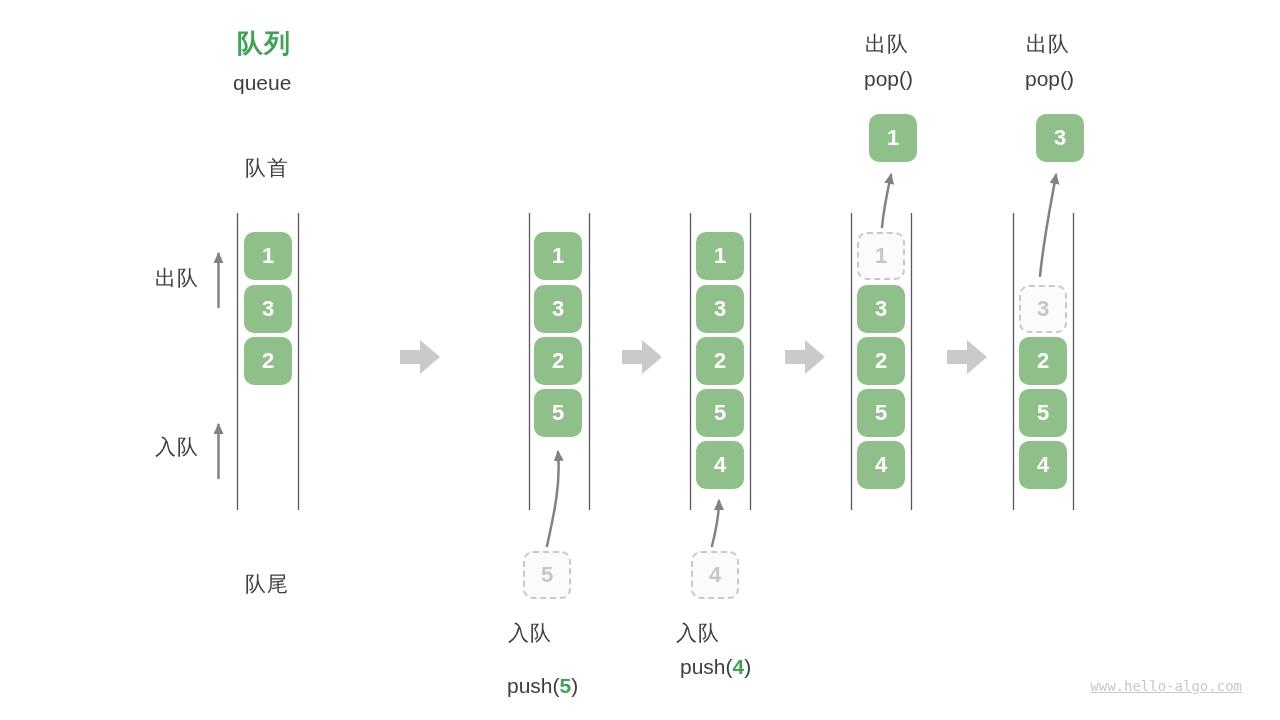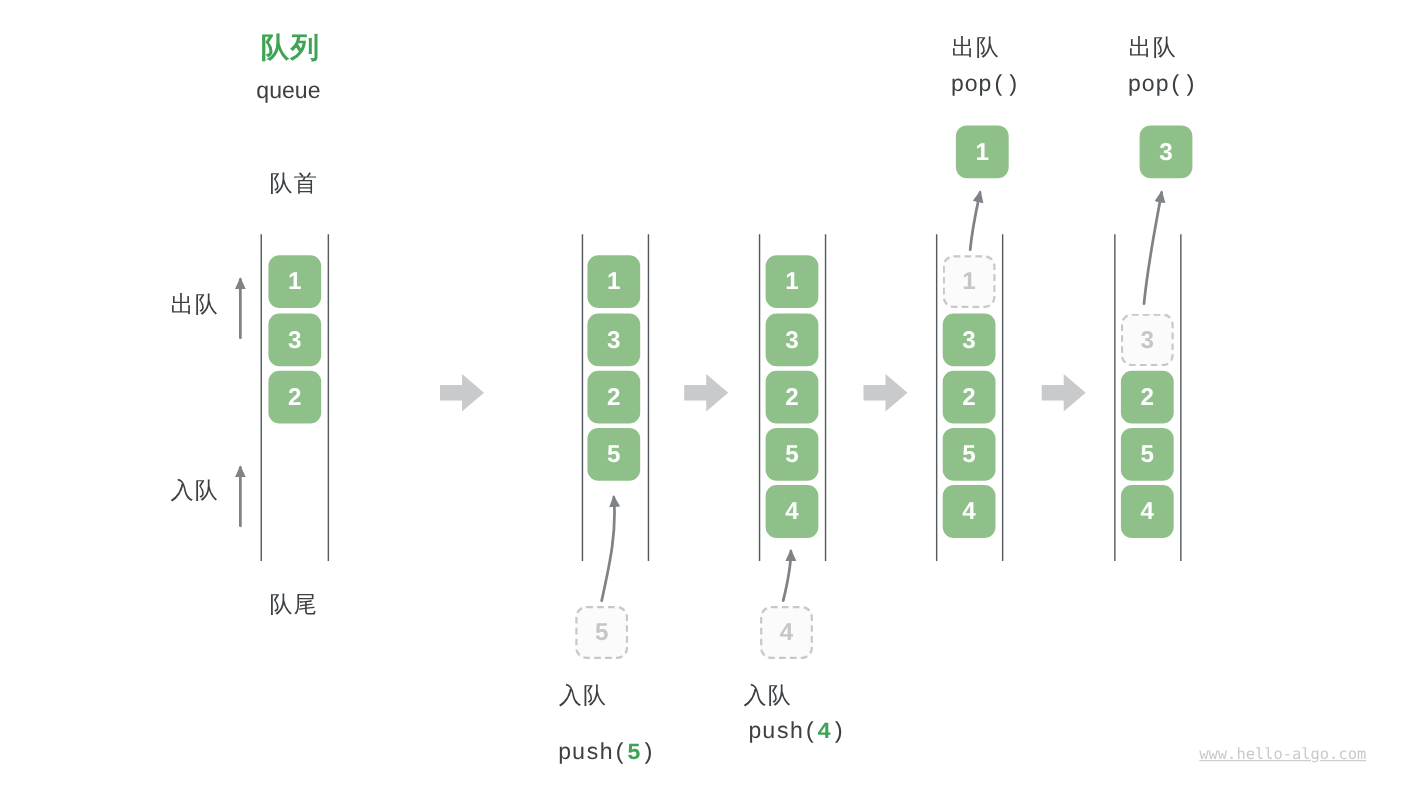--- a/index.html
+++ b/index.html
@@ -4,21 +4,21 @@
 <style>
   * { margin:0; padding:0; box-sizing:border-box; }
   html,body { width:1280px; height:720px; background:#ffffff; }
   body { font-family:"Liberation Sans", sans-serif; }
   .stage { position:relative; width:1280px; height:720px; background:#ffffff; overflow:hidden; }
   .abs { position:absolute; }
   .zh { color:#3C4043; font-size:21px; font-weight:400; letter-spacing:1px; line-height:1.1; }
   .zh.light { font-weight:400; }
   .title-zh { color:#3EA353; font-size:26px; font-weight:700; letter-spacing:1px; line-height:1.1; }
   .title-en { color:#3C4043; font-size:21px; line-height:1.1; }
-  .code { font-family:Liberation Mono, monospace; font-size:21px; color:#3C4043; line-height:1.1; }
+  .code { font-family:Liberation Sans, sans-serif; font-size:21px; color:#3C4043; line-height:1.1; }
   .code .arg { color:#3EA353; font-weight:700; }
   .box {
     position:absolute; width:48px; height:48px; border-radius:10px;
     background:#8FC08A; color:#FFFFFF; font-size:22px; font-weight:700;
     display:flex; align-items:center; justify-content:center;
   }
   .box.dashed {
     background:#FBFBFB; border:2px dashed #C6C8CA; color:#C4C6C8;
   }
   .watermark {
@@ -64,21 +64,21 @@
       <path d="M622,350 h20 v-10 l20,17 l-20,17 v-10 h-20 z"></path>
       <path d="M785,350 h20 v-10 l20,17 l-20,17 v-10 h-20 z"></path>
       <path d="M947,350 h20 v-10 l20,17 l-20,17 v-10 h-20 z"></path>
     </g>
   </svg>
 
   <div class="abs title-zh" style="left:237px;top:29px">队列</div>
   <div class="abs title-en" style="left:233px;top:71px">queue</div>
 
   <div class="abs zh" style="left:245px;top:156px">队首</div>
-  <div class="abs zh" style="left:245px;top:538px">队尾</div>
+  <div class="abs zh" style="left:245px;top:572px">队尾</div>
   <div class="abs zh" style="left:155px;top:266px">出队</div>
   <div class="abs zh" style="left:155px;top:435px">入队</div>
 
   <div class="box" style="left:244px;top:232px">1</div>
   <div class="box" style="left:244px;top:285px">3</div>
   <div class="box" style="left:244px;top:337px">2</div>
 
   <div class="box" style="left:534px;top:232px">1</div>
   <div class="box" style="left:534px;top:285px">3</div>
   <div class="box" style="left:534px;top:337px">2</div>

